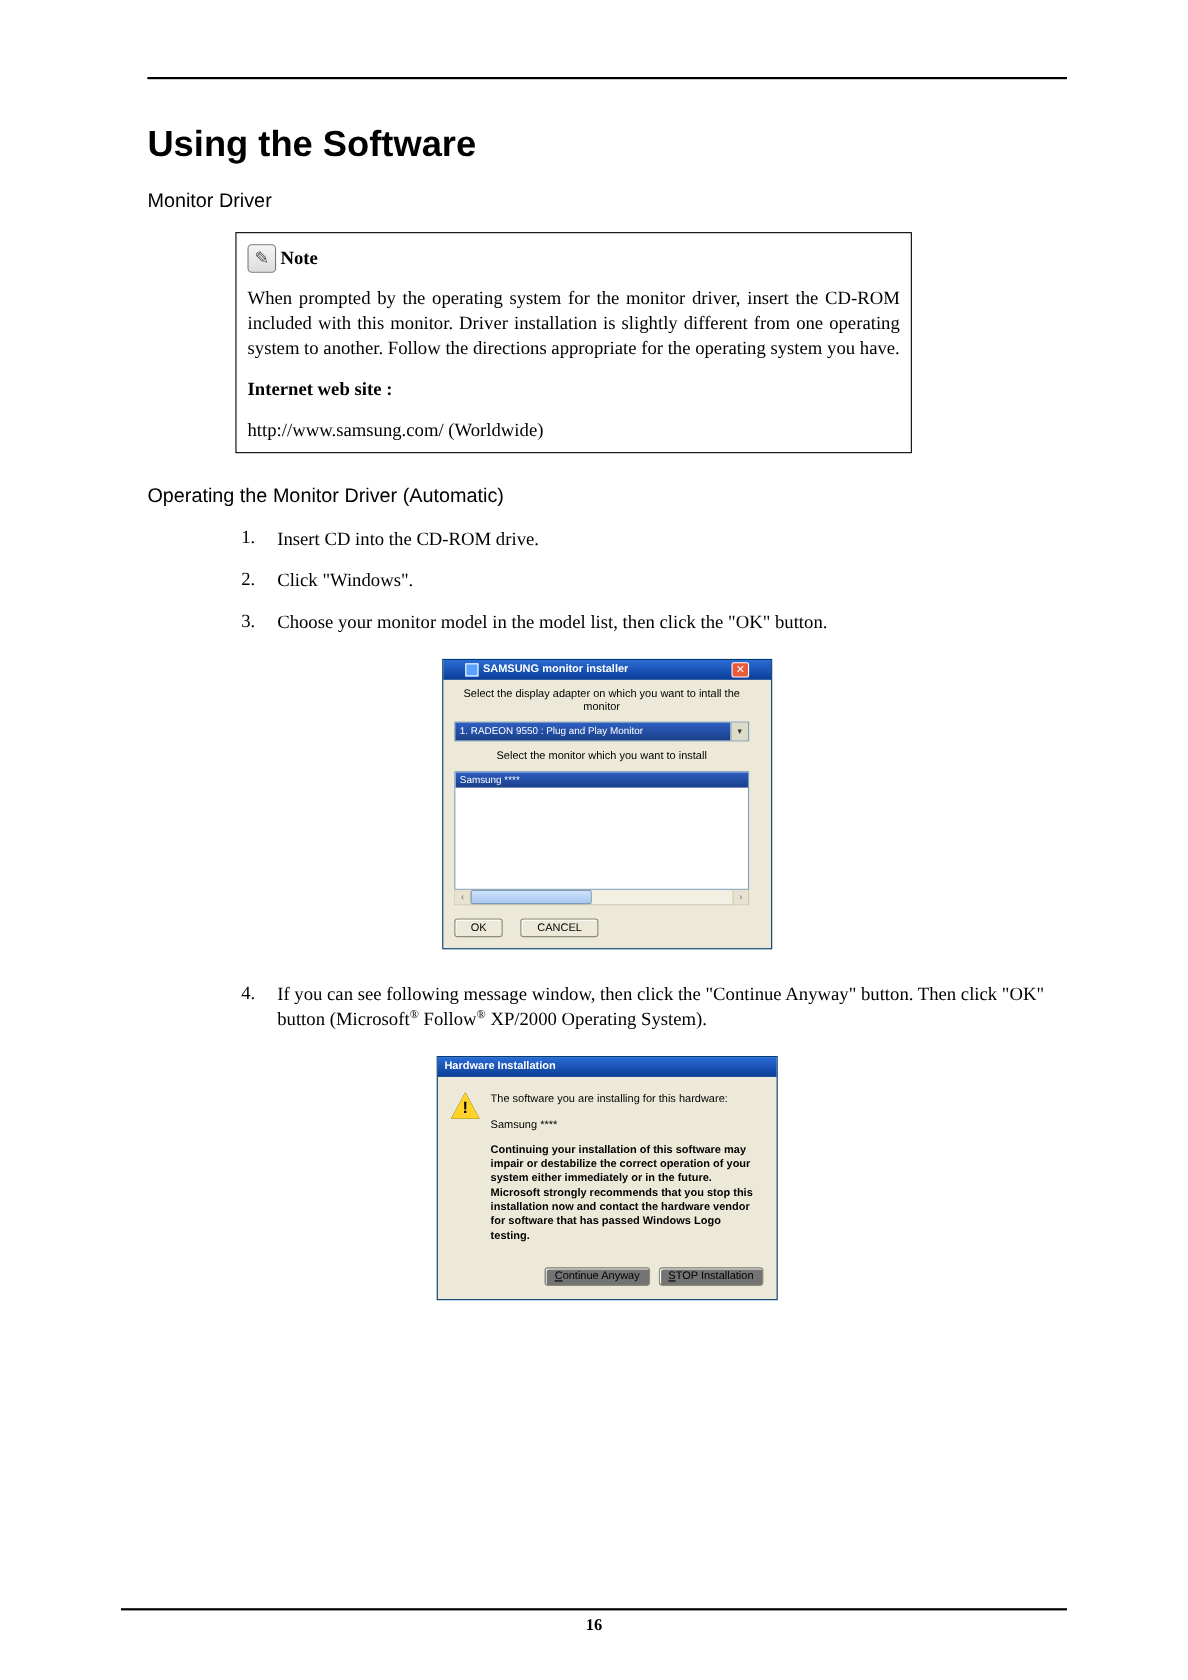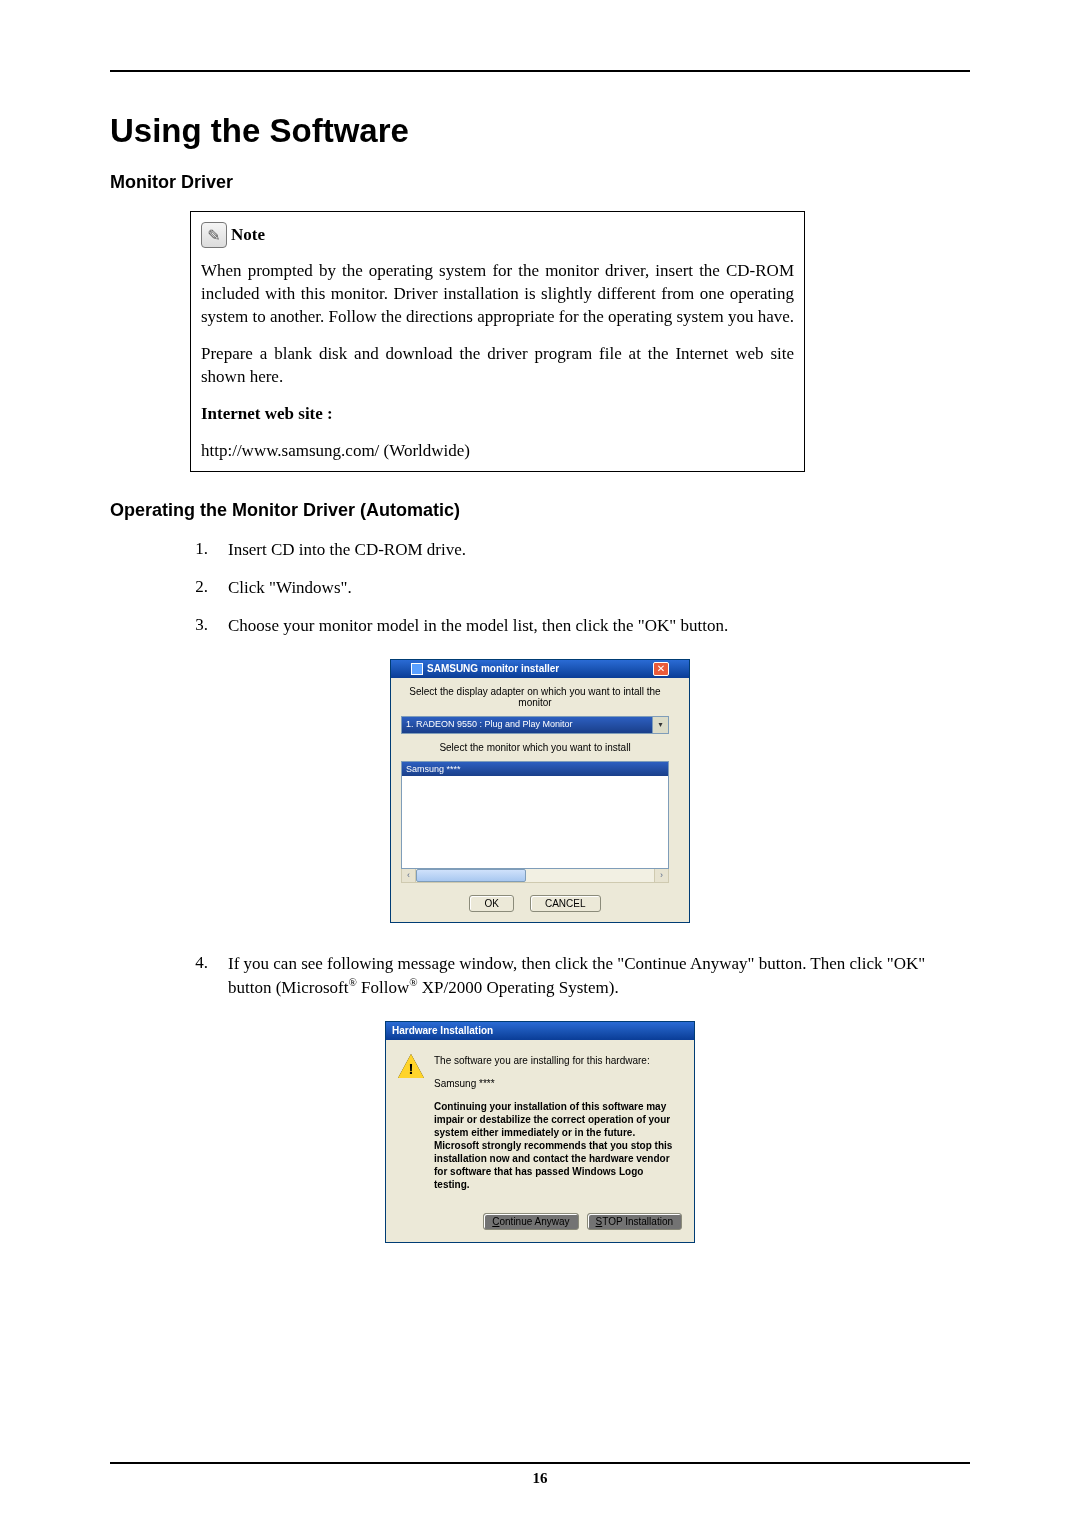--- a/index.html
+++ b/index.html
@@ -6,34 +6,35 @@
   body {
     width: 1080px;
     height: 1527px;
     background: #fff;
     font-family: "Times New Roman", Times, serif;
     color: #000;
     position: relative;
   }
   .page {
     padding: 70px 110px 40px 110px;
+    margin-left: 24px;
   }
   .top-rule {
     border-top: 2px solid #000;
     margin-bottom: 40px;
   }
   h1.title {
     font-family: Arial, Helvetica, sans-serif;
     font-weight: bold;
     font-size: 33px;
     margin-bottom: 22px;
   }
   h2.section {
     font-family: Arial, Helvetica, sans-serif;
-    font-weight: bold;
+    font-weight: normal;
     font-size: 18px;
     margin-bottom: 18px;
   }
   .note-box {
     width: 615px;
     margin-left: 80px;
     border: 1px solid #000;
     padding: 10px 10px 8px 10px;
     margin-bottom: 28px;
   }
@@ -180,21 +181,21 @@
     display: flex;
   }
   .dlg1-scroll-thumb {
     width: 110px;
     background: linear-gradient(#cfe1fb, #a9c8f0);
     border: 1px solid #7f9db9;
     border-radius: 2px;
   }
   .dlg1-btns {
     display: flex;
-    justify-content: center;
+    justify-content: flex-start;
     gap: 16px;
     margin-top: 12px;
   }
   .xp-btn {
     background: #ece9d8;
     border: 1px solid #8b8b7a;
     border-radius: 3px;
     padding: 2px 14px;
     font-size: 10px;
     box-shadow: inset 1px 1px 0 #fff;
@@ -287,21 +288,20 @@
 
   <h2 class="section">Monitor Driver</h2>
 
   <div class="note-box">
     <div class="note-head">
       <div class="note-icon">✎</div>
       <div class="note-label">Note</div>
     </div>
     <div class="note-body">
       <p>When prompted by the operating system for the monitor driver, insert the CD-ROM included with this monitor. Driver installation is slightly different from one operating system to another. Follow the directions appropriate for the operating system you have.</p>
-      <p>Prepare a blank disk and download the driver program file at the Internet web site shown here.</p>
       <p>
         <span class="website-label">Internet web site :</span>
       </p>
       <p>http://www.samsung.com/ (Worldwide)</p>
     </div>
   </div>
 
   <h2 class="section">Operating the Monitor Driver (Automatic)</h2>
 
   <div class="ol">

